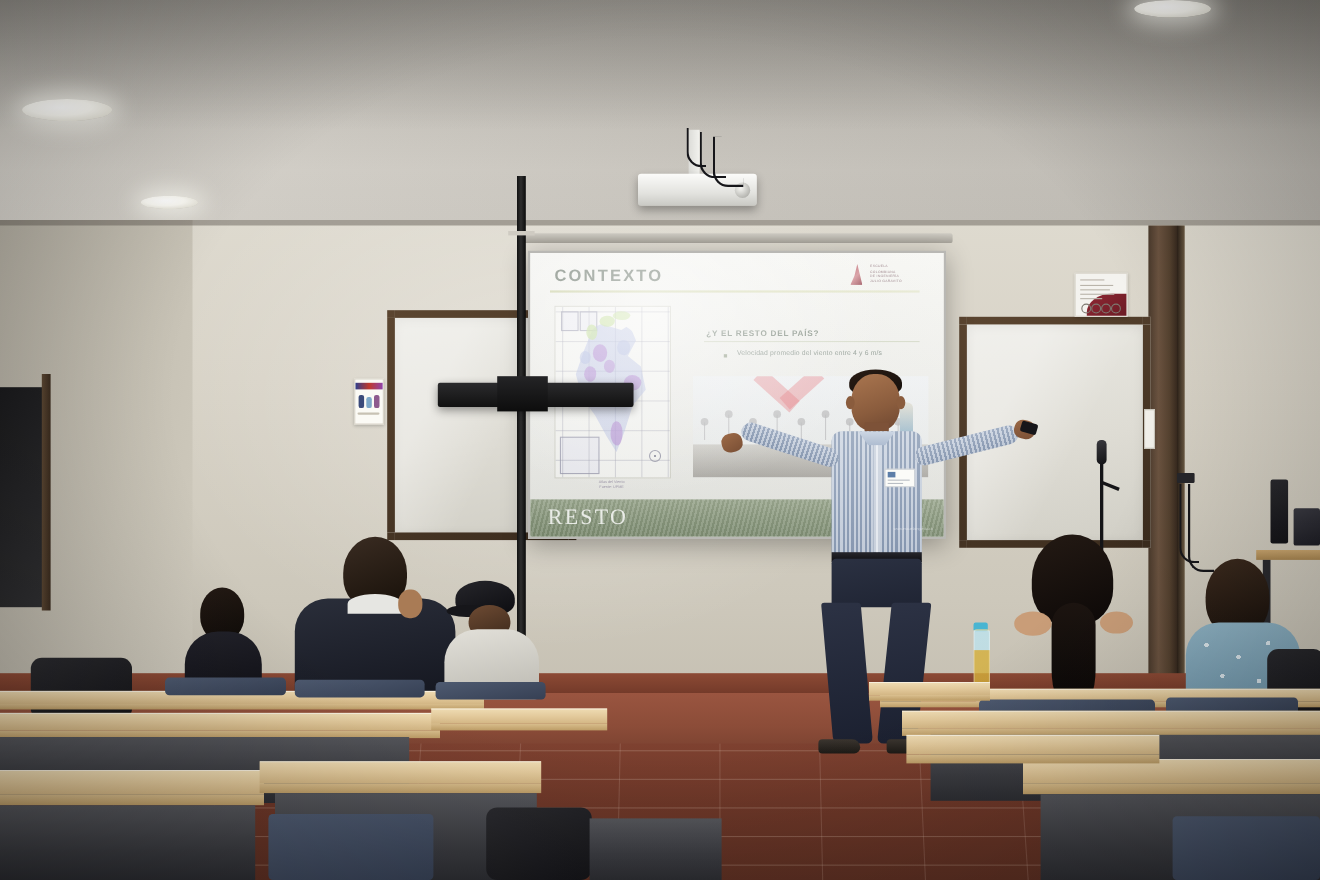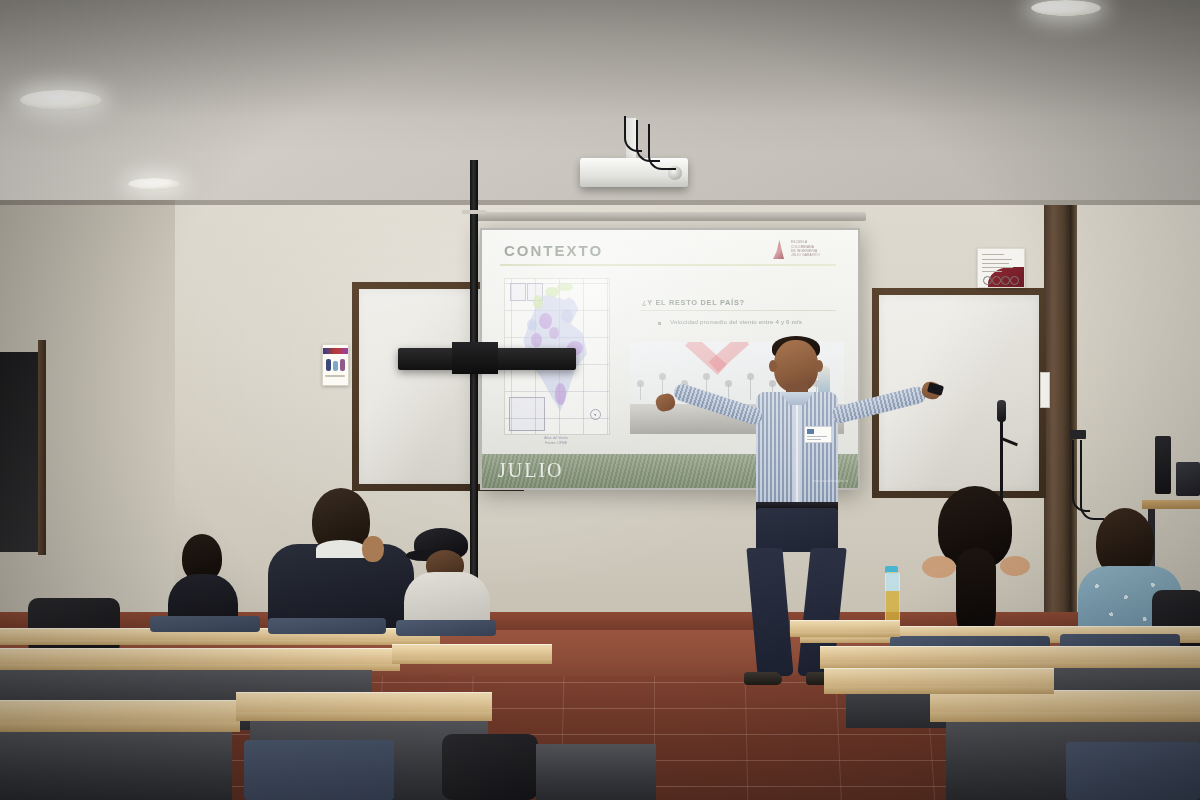--- a/index.html
+++ b/index.html
@@ -334,21 +334,21 @@
           <div class="turb-b" style="left: 139px; top: 38px; width: 7px; height: 7px; opacity: 0.75;"></div>
           <div class="turb" style="left: 164px; top: 35px; width: 1px; height: 23px;"></div>
           <div class="turb-b" style="left: 161px; top: 31px; width: 7px; height: 7px; opacity: 0.75;"></div>
           <div class="turb" style="left: 186px; top: 42px; width: 1px; height: 16px;"></div>
           <div class="turb-b" style="left: 183px; top: 38px; width: 7px; height: 7px; opacity: 0.75;"></div>
           <div style="position: absolute; left: 0px; bottom: 0px; width: 214px; height: 30px; background: linear-gradient(rgba(190, 185, 175, 0.55), rgba(150, 145, 138, 0.75));"></div>
           <div style="position: absolute; right: 14px; top: 24px; width: 12px; height: 34px; border-radius: 5px; background: linear-gradient(rgb(232, 228, 216), rgb(143, 182, 207));"></div>
         </div>
 
       <div class="slide-foot"></div>
-      <div class="dsim">JULIO</div>
+      <div class="dsim">RESTO</div>
       <div class="foot-right">www.escuelaing.edu.co</div>
 
       <div class="screen-glare"></div>
     </div>
   </div>
 
   <div class="pole"></div>
   <div class="soundbar"></div>
   <div class="sb-mount"></div>
   <div style="position:absolute;left:462px;top:210px;width:24px;height:4px;background:#cfcbc2;"></div>

